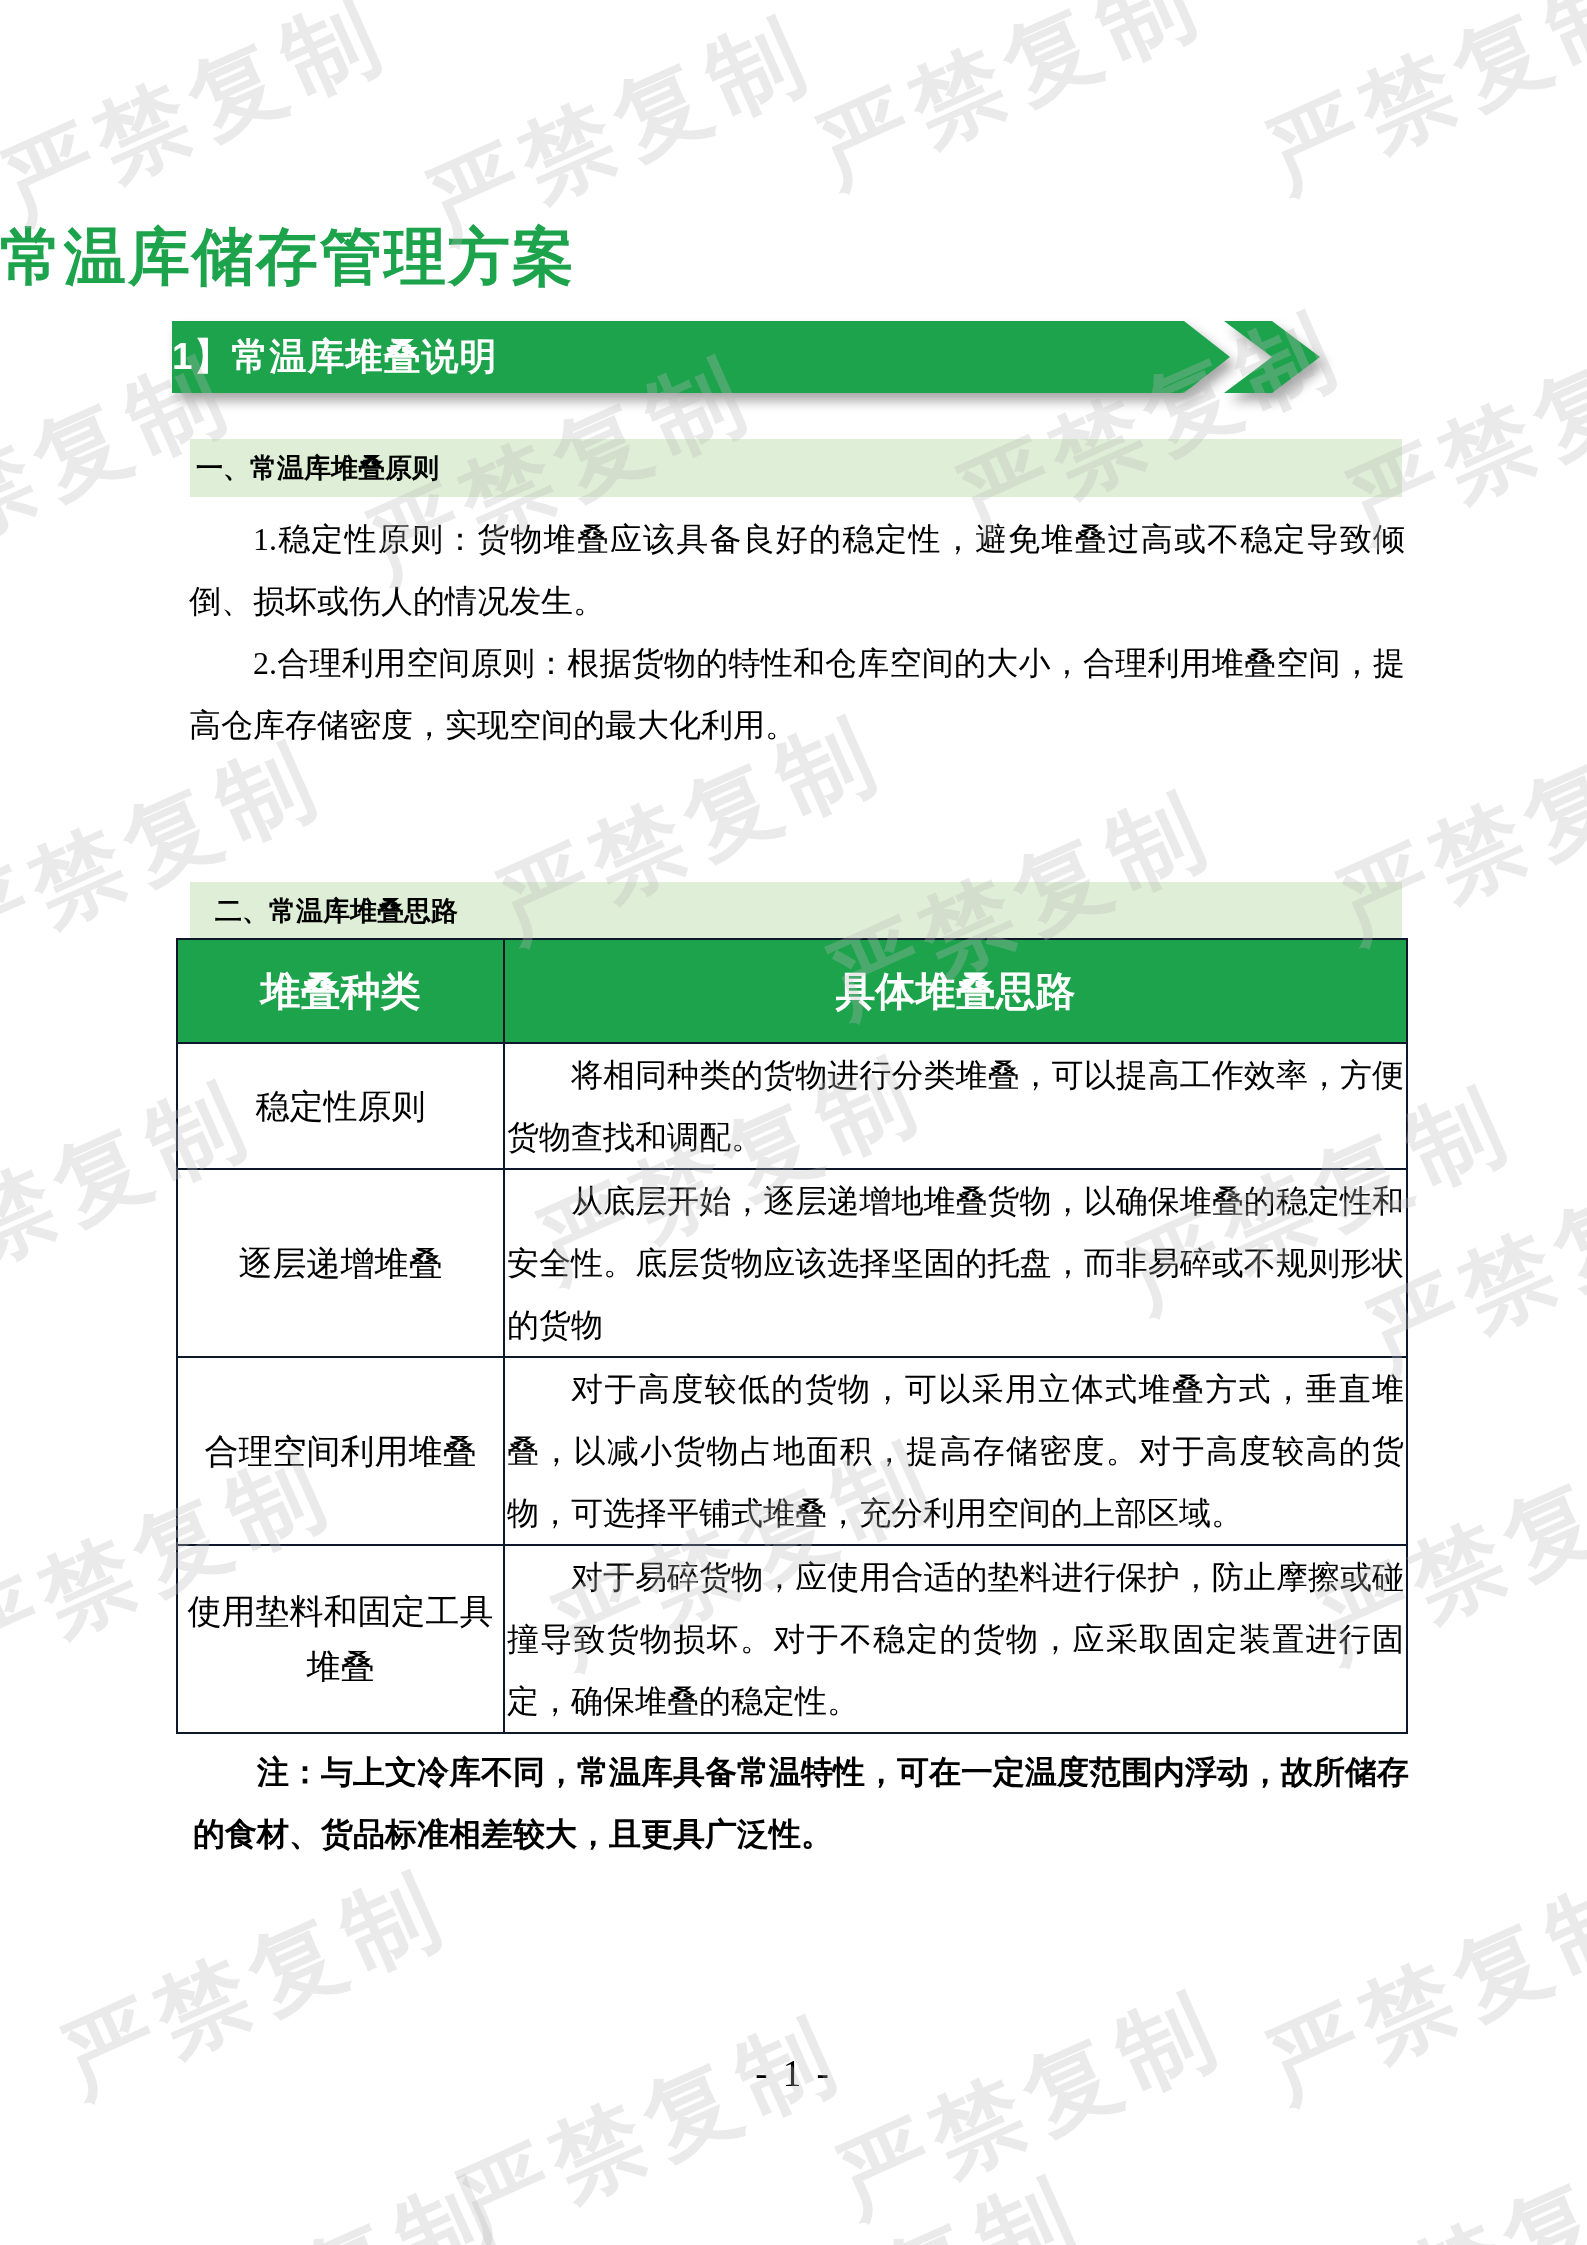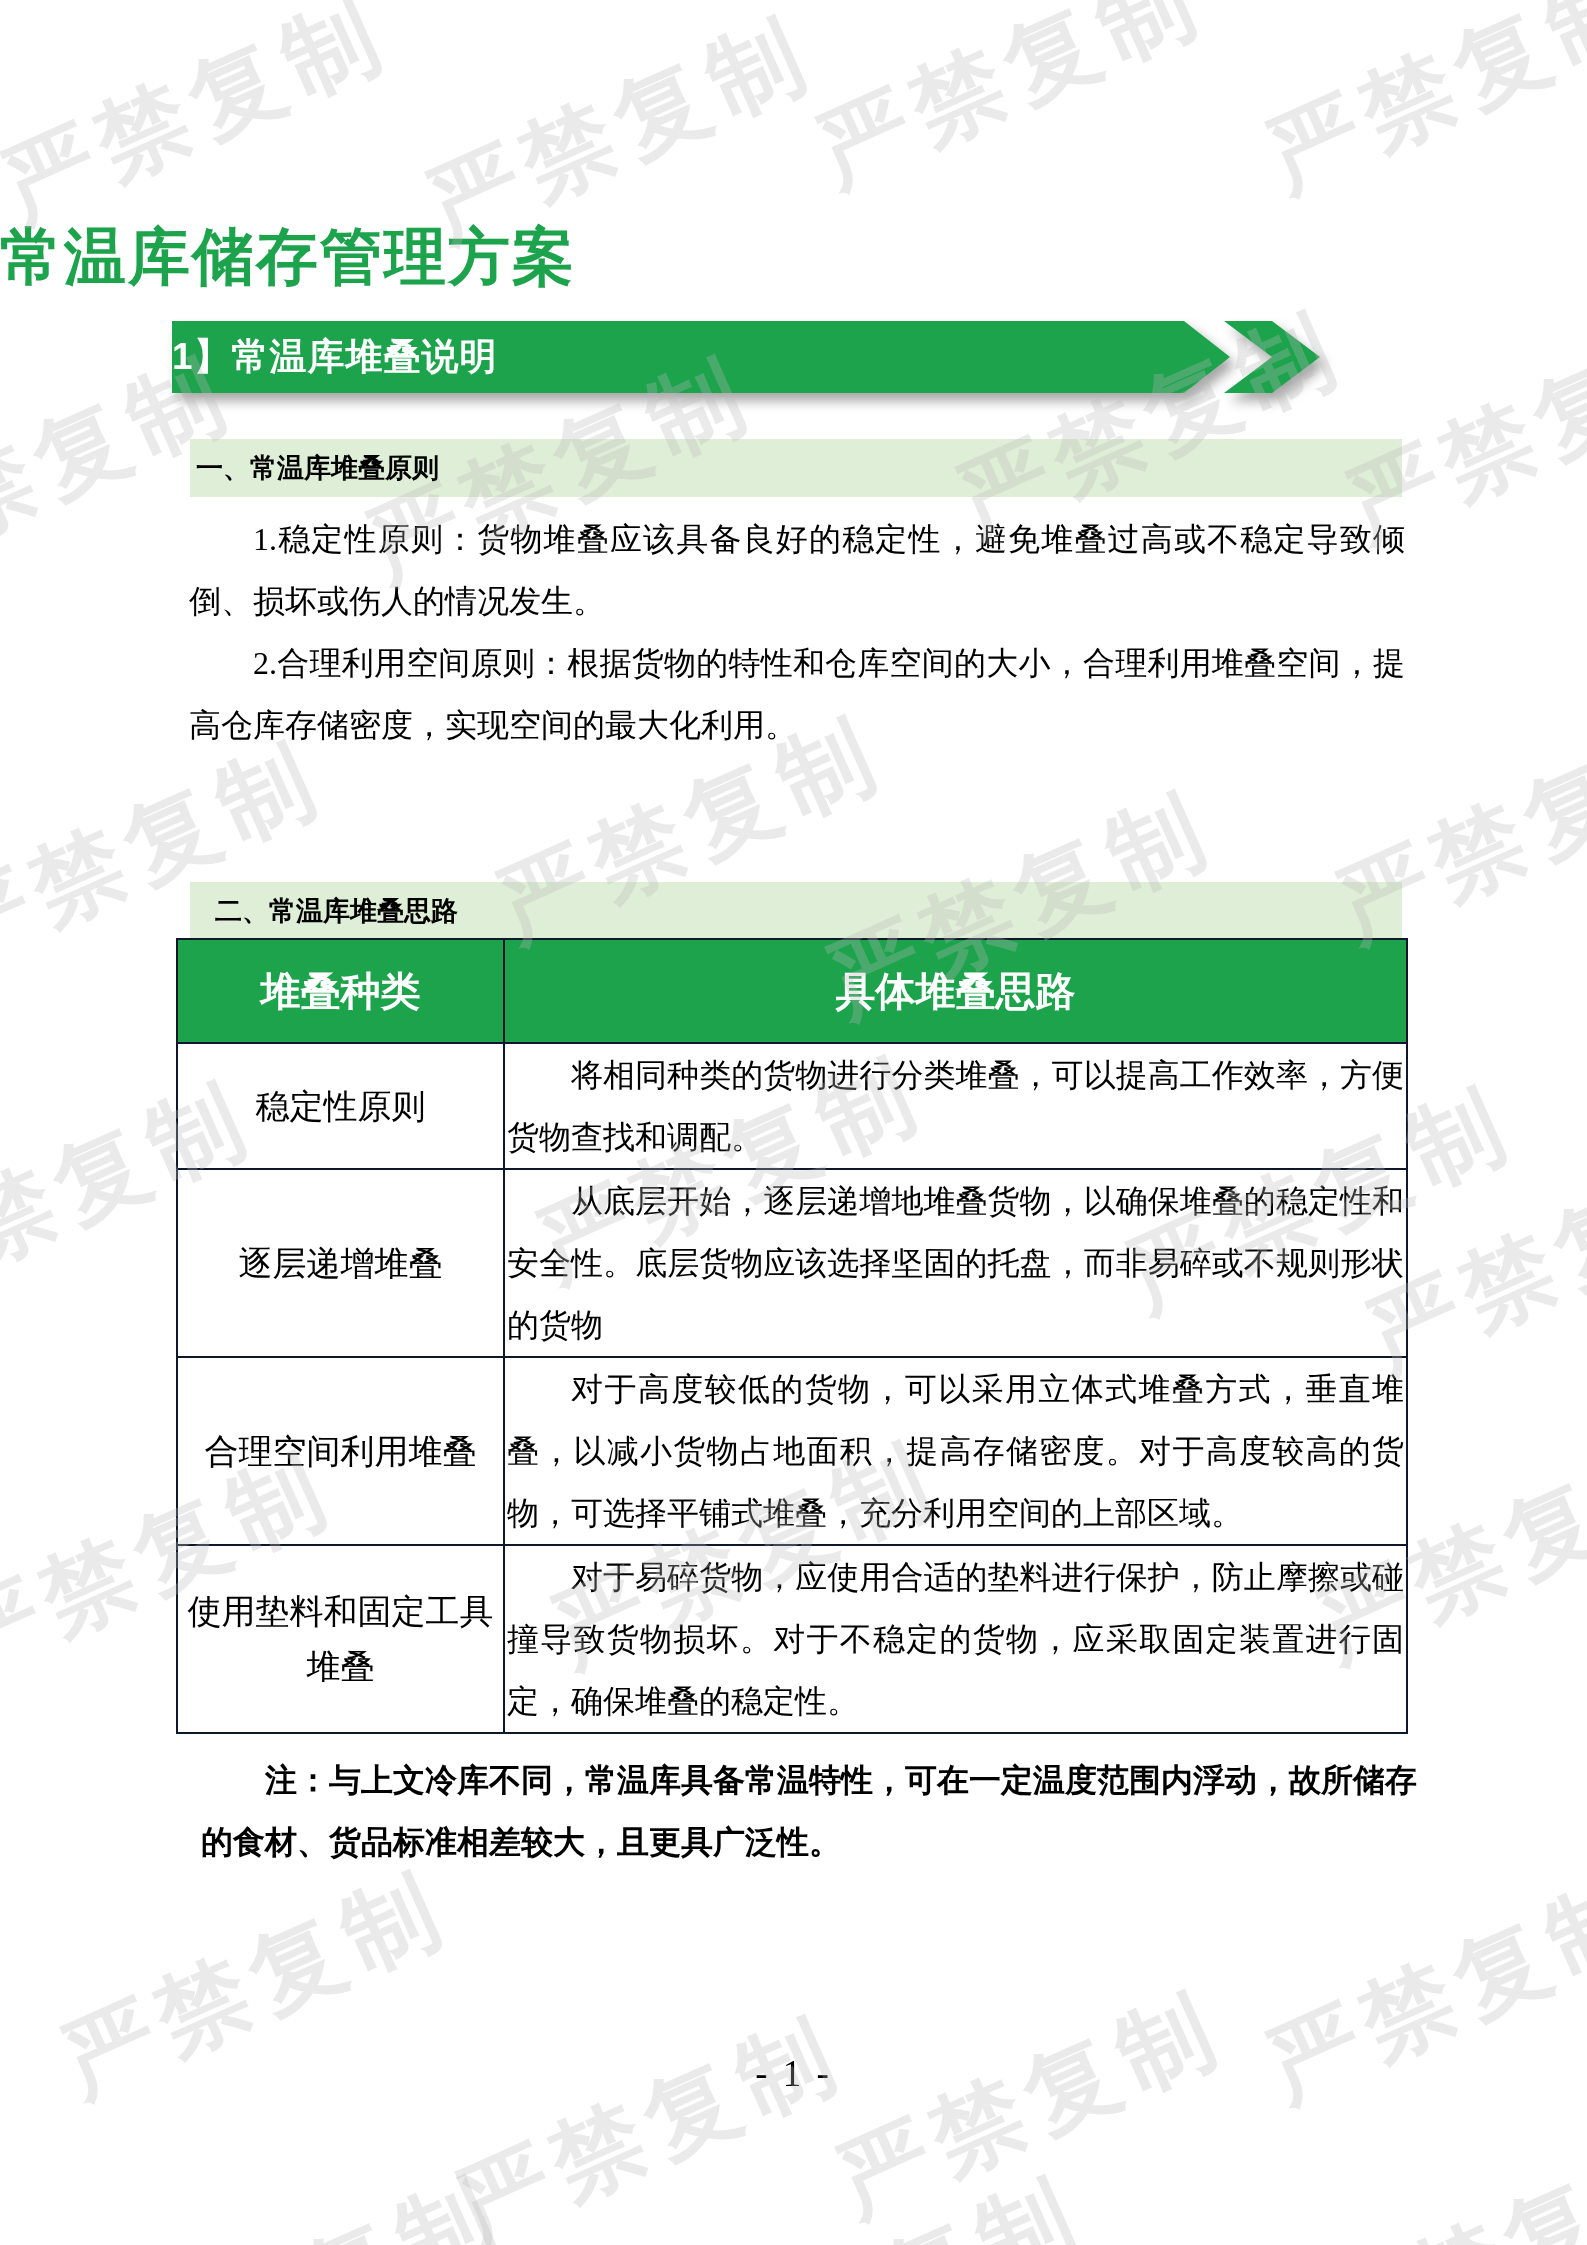--- a/index.html
+++ b/index.html
@@ -130,21 +130,21 @@
     padding:0 2px;
   }
   tr.r1{height:124px;}
   tr.r2{height:188px;}
   tr.r3{height:188px;}
   tr.r4{height:186px;}
   
   .note{
     position:absolute;top:1737px;left:189px;
     width:1216px;
-    margin:12px;
+    margin:4px;
     font-weight:bold;
     font-size:32px;
     line-height:62px;
     text-align:justify;
     text-indent:2em;
   }
   .footer{
     position:absolute;top:2052px;left:0;
     width:100%;
     text-align:center;

